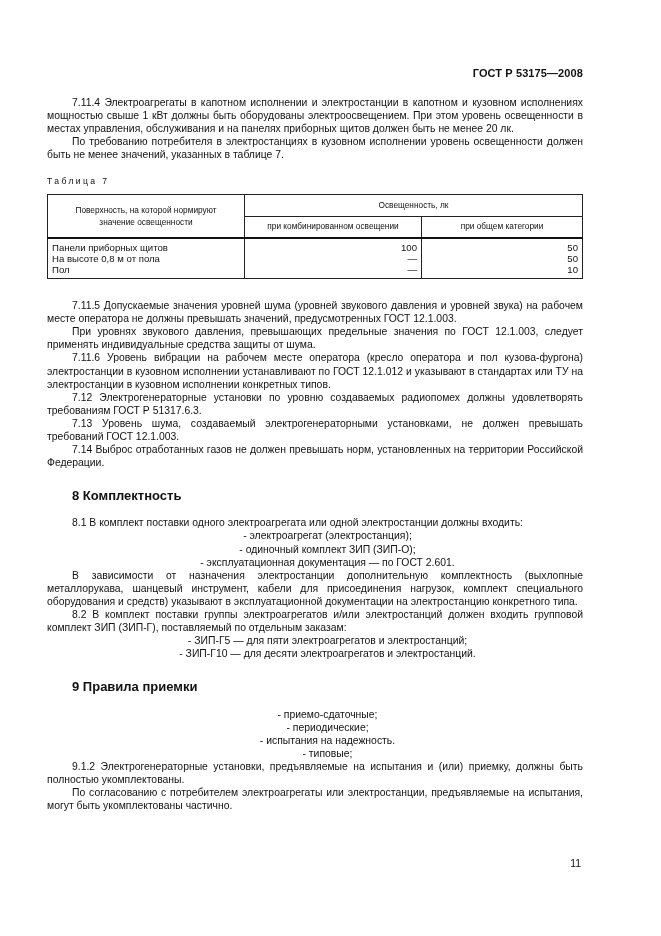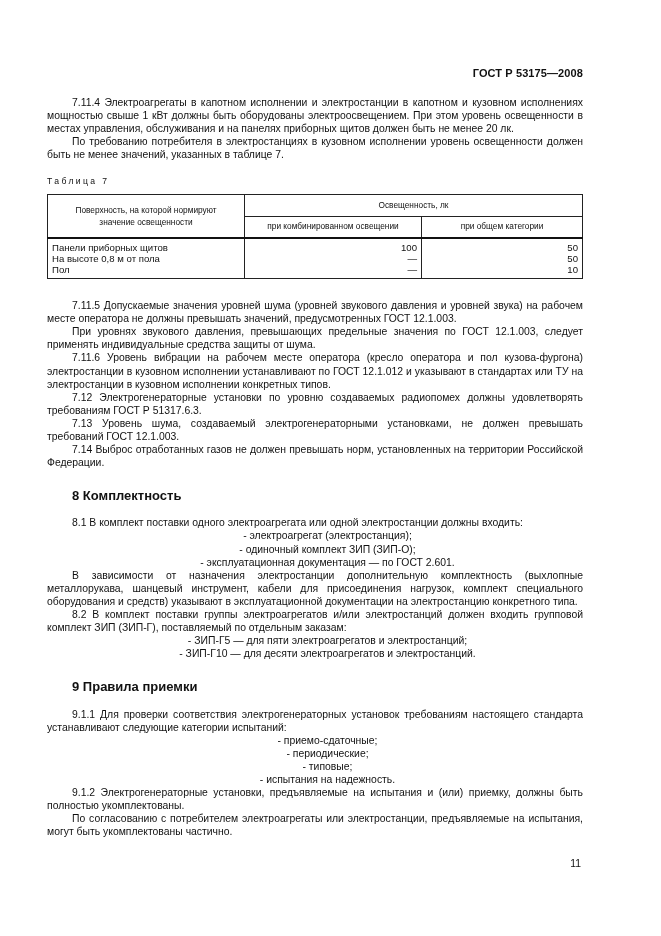--- a/index.html
+++ b/index.html
@@ -74,22 +74,21 @@
   <p class="ind">8.1  В комплект поставки одного электроагрегата или одной электростанции должны входить:</p>
   <p class="list">- электроагрегат (электростанция);</p>
   <p class="list">- одиночный комплект ЗИП (ЗИП-О);</p>
   <p class="list">- эксплуатационная документация — по ГОСТ 2.601.</p>
   <p class="ind">В зависимости от назначения электростанции дополнительную комплектность (выхлопные металлорукава, шанцевый инструмент, кабели для присоединения нагрузок, комплект специального оборудования и средств) указывают в эксплуатационной документации на электростанцию конкретного типа.</p>
   <p class="ind">8.2  В комплект поставки группы электроагрегатов и/или электростанций должен входить групповой комплект ЗИП (ЗИП-Г), поставляемый по отдельным заказам:</p>
   <p class="list">- ЗИП-Г5 — для пяти электроагрегатов и электростанций;</p>
   <p class="list">- ЗИП-Г10 — для десяти электроагрегатов и электростанций.</p>
 
   <h2>9  Правила приемки</h2>
-  <p class="ind">9.1.1  Для проверки соответствия электрогенераторных установок требованиям настоящего стандарта устанавливают следующие категории испытаний:</p>
   <p class="list">- приемо-сдаточные;</p>
   <p class="list">- периодические;</p>
+  <p class="list">- испытания на надежность.</p>
   <p class="list">- типовые;</p>
-  <p class="list">- испытания на надежность.</p>
   <p class="ind">9.1.2  Электрогенераторные установки, предъявляемые на испытания и (или) приемку, должны быть полностью укомплектованы.</p>
   <p class="ind">По согласованию с потребителем электроагрегаты или электростанции, предъявляемые на испытания, могут быть укомплектованы частично.</p>
 </div>
 
 <div class="pagenum">11</div>
 
 </body></html>

